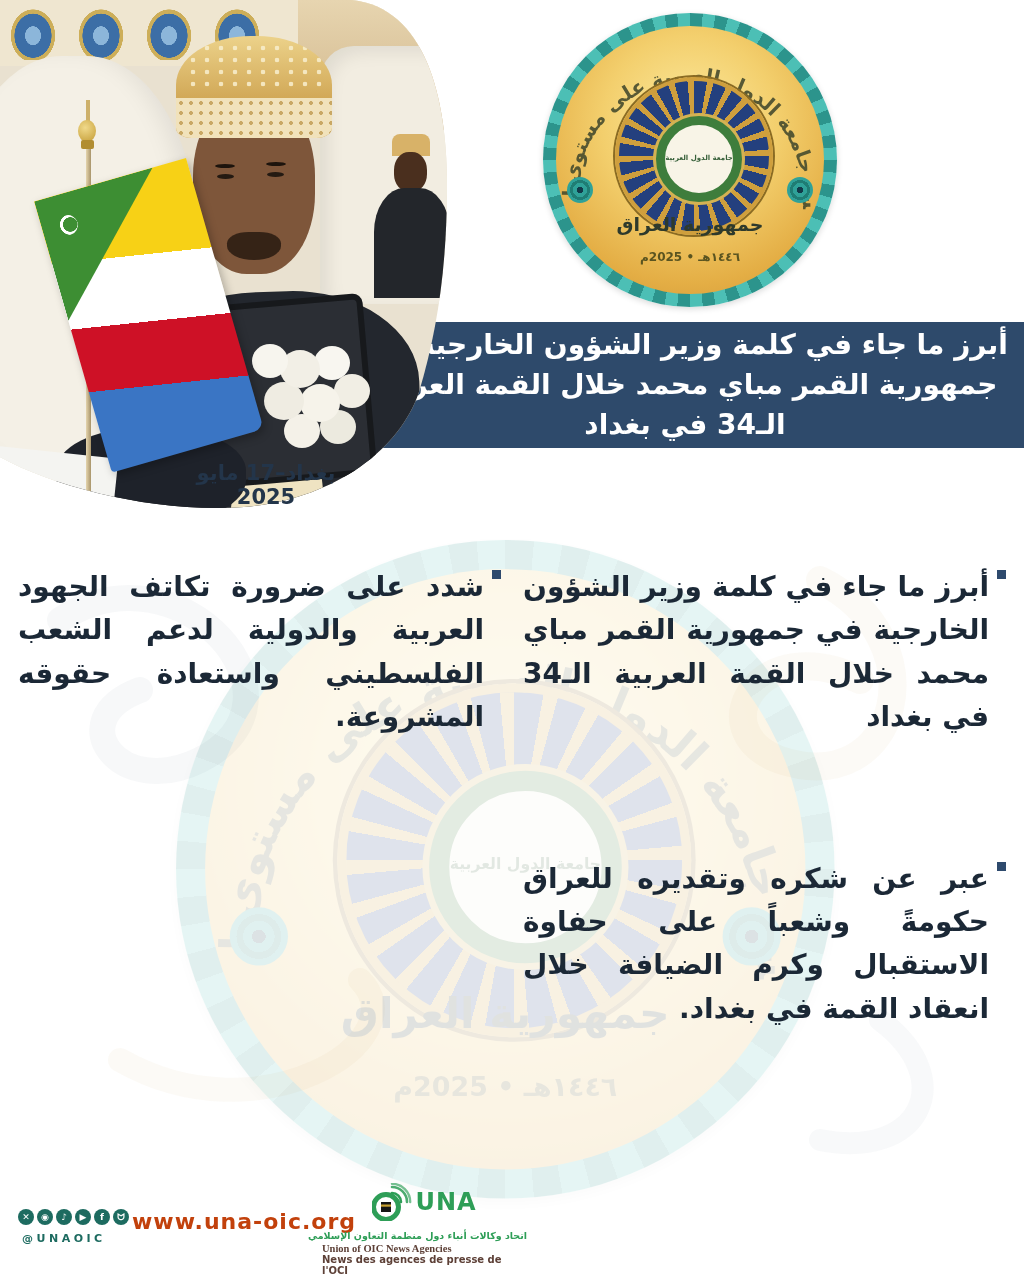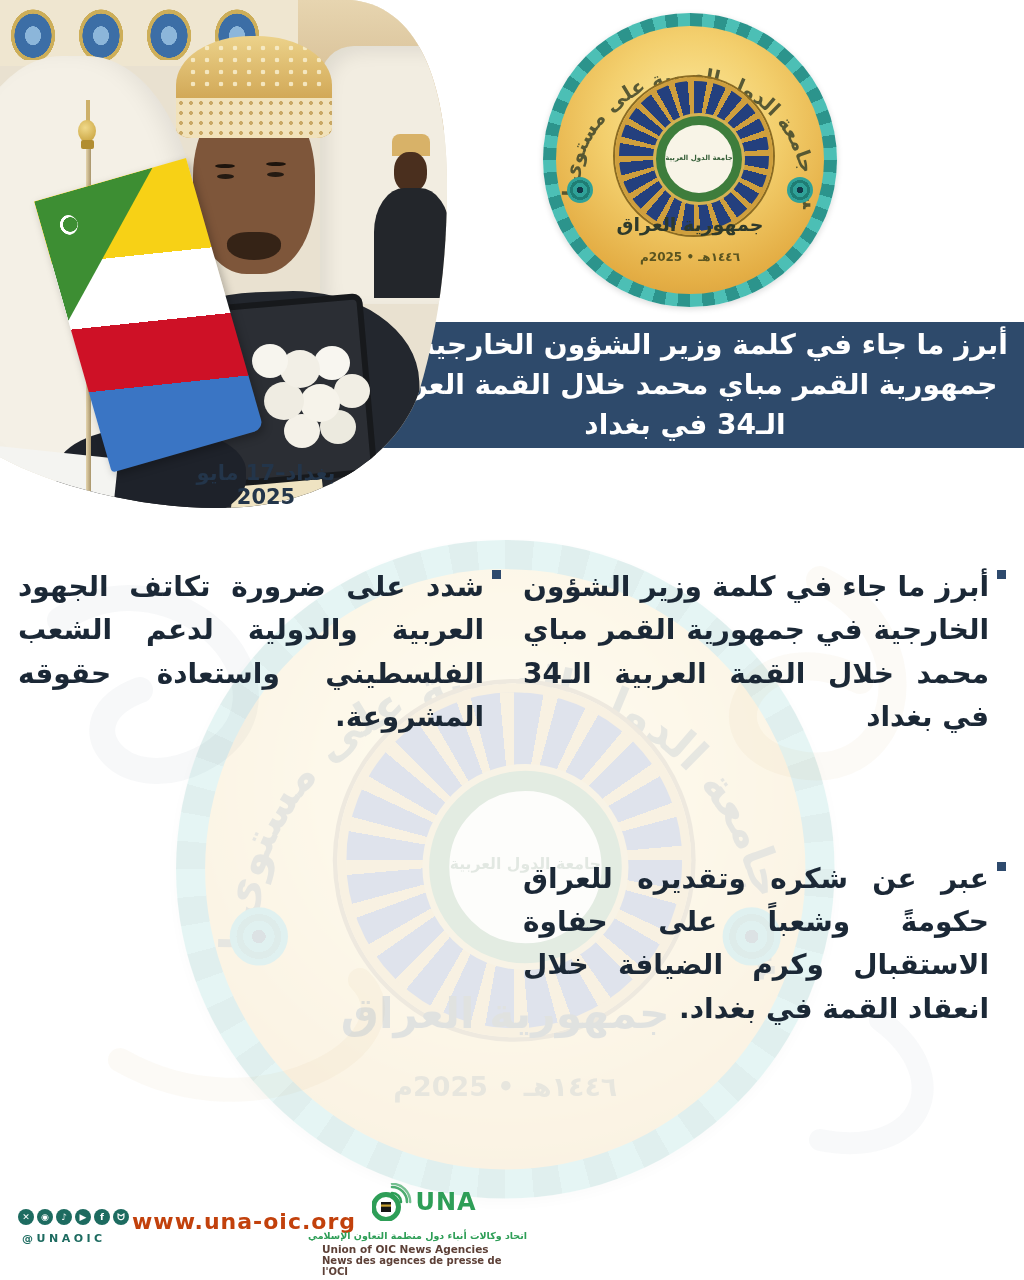--- a/index.html
+++ b/index.html
@@ -105,21 +105,21 @@
   
   .socials{position:absolute;left:18px;top:1209px;display:flex;gap:3px;z-index:2;}
   .soc{width:16px;height:16px;border-radius:50%;background:#1d6b60;color:#fff;font-size:9px;font-weight:bold;
           display:flex;align-items:center;justify-content:center;line-height:1;}
   .handle{position:absolute;left:22px;top:1232px;font-size:11px;font-weight:bold;color:#1d6b60;letter-spacing:3.5px;}
   .site{position:absolute;left:132px;top:1209px;font-size:22px;font-weight:bold;color:#c2410c;letter-spacing:1px;}
   .una{position:absolute;left:322px;top:1183px;width:205px;text-align:left;}
   .una-top{display:flex;align-items:center;justify-content:center;gap:3px;}
   .una-acronym{font-size:24px;font-weight:bold;color:#2e9e57;letter-spacing:1px;}
   .una-ar{font-size:9.5px;font-weight:bold;color:#2e9e57;direction:rtl;margin-top:9px;white-space:nowrap;}
-  .una-en{font-size:10.5px;font-weight:bold;color:#5d4037;margin-top:2px;}
+  .una-en{font-size:10.5px;font-weight:bold;color:#5d4037;margin-top:2px;font-family:Liberation Serif, serif;}
   .una-fr{font-size:10px;font-weight:bold;color:#5d4037;}
 </style>
 </head>
 <body>
 
 <div class="page">
 
   <div class="watermark">
     <div class="emblem">
       <div class="em-ring"></div>

